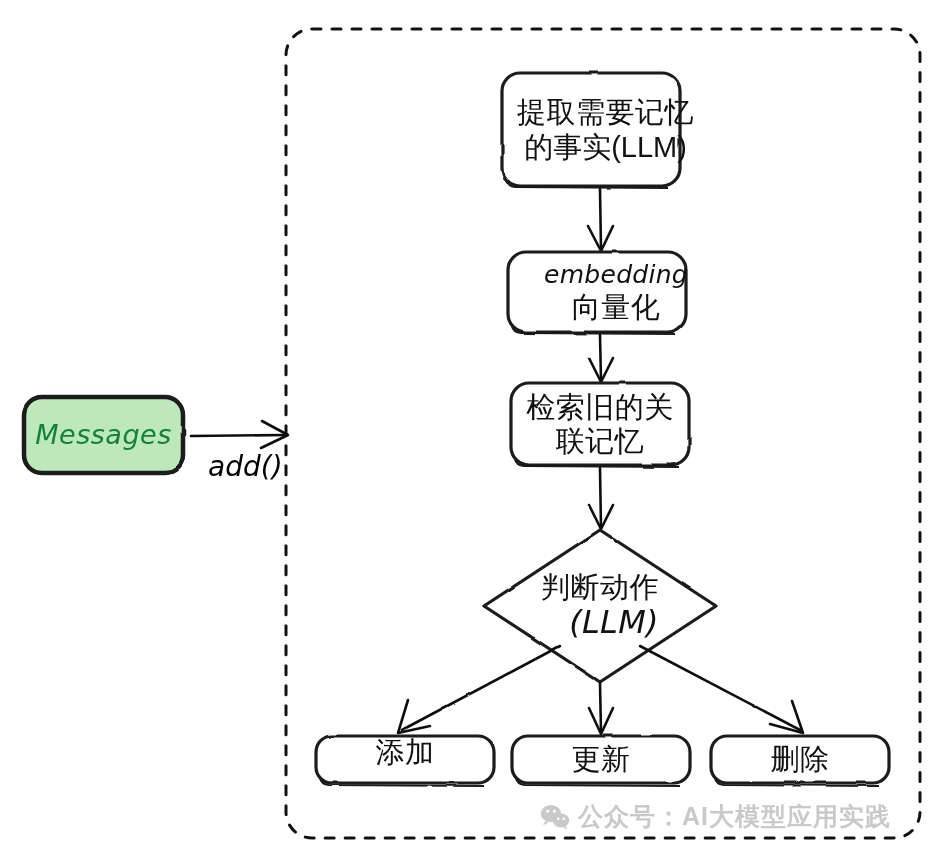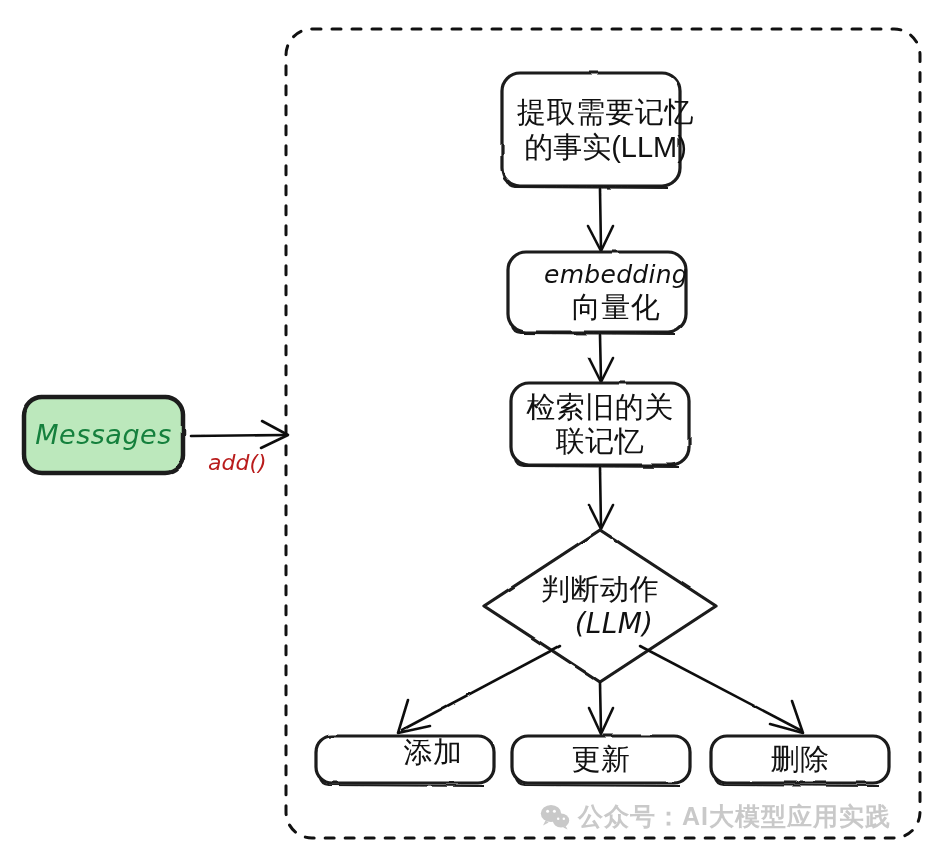--- a/index.html
+++ b/index.html
@@ -42,23 +42,23 @@
     font-style: italic;
     letter-spacing: 0.3px;
   }
   .mixed {
     font-family: "Liberation Sans", sans-serif;
     font-size: 29px;
   }
   .edge-label {
     position: absolute;
     font-family: "DejaVu Sans", sans-serif;
-    font-size: 22px;
+    font-size: 28px;
     font-style: italic;
-    color: #b91c1c;
+    color: #000000;
   }
   .msg-label {
     font-family: "DejaVu Sans", sans-serif;
     font-size: 27px;
     font-style: italic;
     color: #15803d;
     letter-spacing: 0.5px;
   }
   #watermark {
     position: absolute;
@@ -183,24 +183,24 @@
   <span class="cjk">向量化</span>
 </div>
 
 <div class="node-label" style="left:511px; top:383px; width:178px; height:82px;">
   <span class="cjk">检索旧的关</span>
   <span class="cjk">联记忆</span>
 </div>
 
 <div class="node-label" style="left:484px; top:563px; width:232px; height:86px;">
   <span class="cjk">判断动作</span>
-  <span class="latin" style="font-size:28px;margin-left:28px;">(LLM)</span>
-</div>
-
-<div class="node-label" style="left:335px; top:736px; width:178px; height:33px;padding-left:9px;">
+  <span class="latin" style="font-size:32px;margin-left:28px;">(LLM)</span>
+</div>
+
+<div class="node-label" style="left:316px; top:736px; width:178px; height:33px;">
   <span class="cjk">添加</span>
 </div>
 
 <div class="node-label" style="left:512px; top:736px; width:178px; height:47px;">
   <span class="cjk">更新</span>
 </div>
 
 <div class="node-label" style="left:711px; top:736px; width:178px; height:47px;">
   <span class="cjk">删除</span>
 </div>

